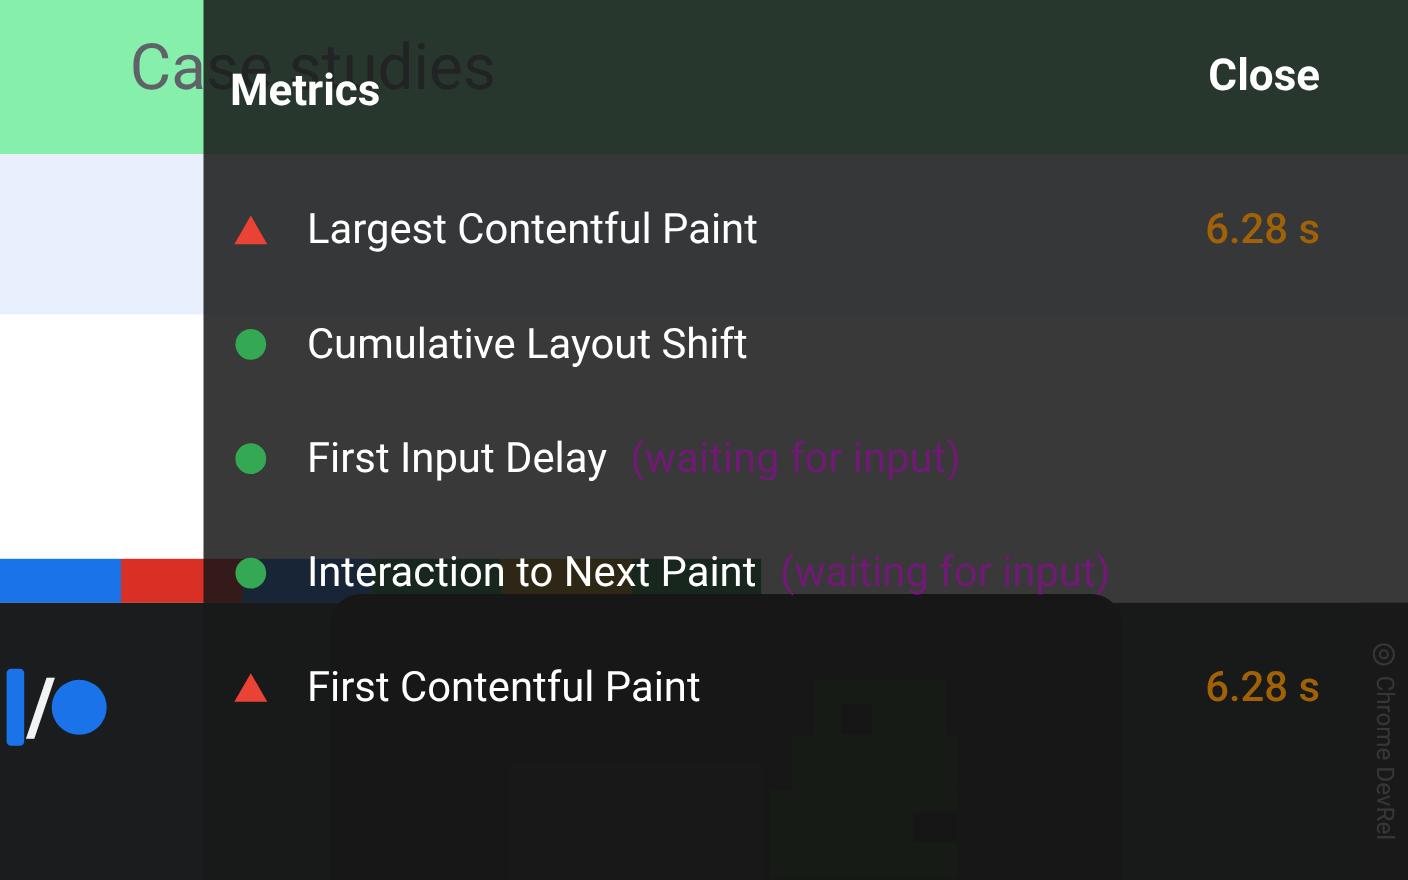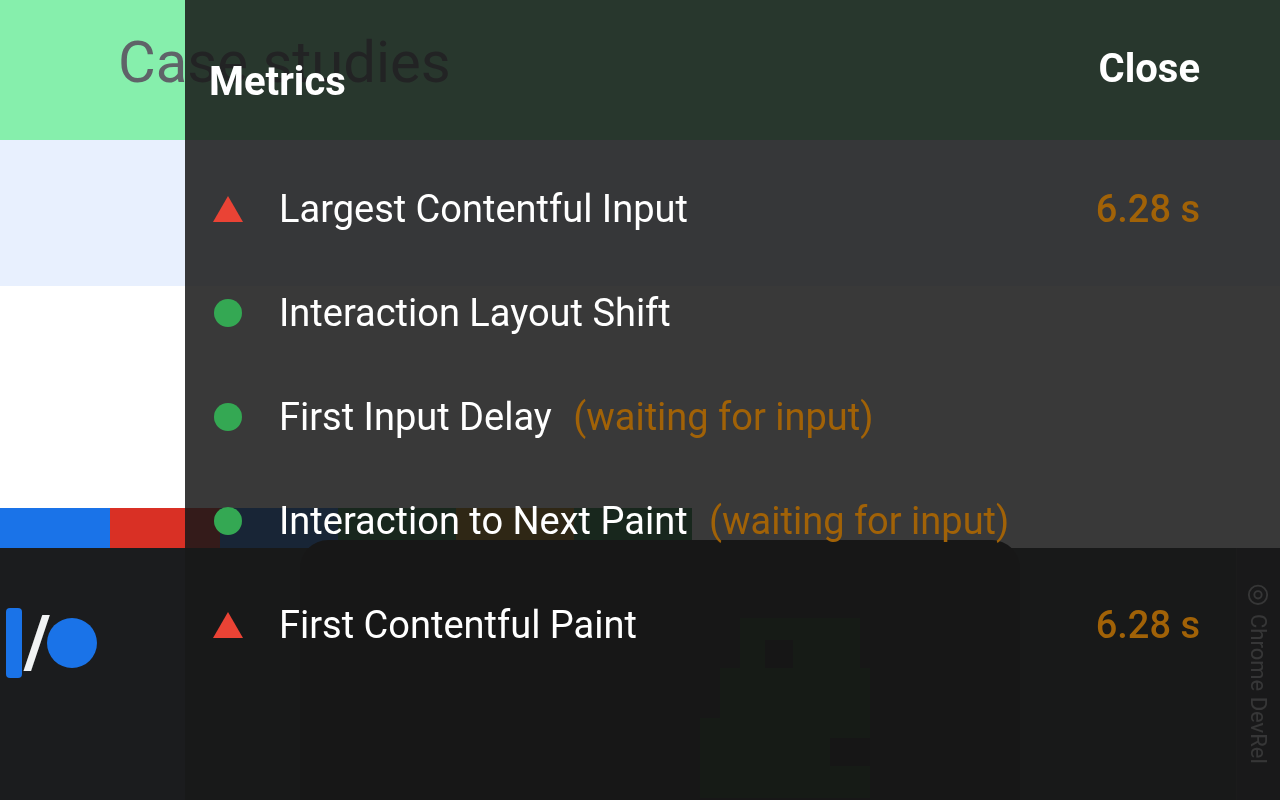--- a/index.html
+++ b/index.html
@@ -173,21 +173,21 @@
     align-items: center;
     justify-content: center;
     margin-left: 4px;
   }
   .metric-label {
     flex: 1;
     font-weight: 400;
     white-space: nowrap;
   }
   .metric-note {
-    color: #a16207;
+    color: #701a75;
     margin-left: 12px;
     text-align: right;
   }
   .metric-value {
     font-weight: 500;
     white-space: nowrap;
   }
   .val-bad  { color: #a16207; }
   .val-good { color: #34a853; }
 
@@ -249,28 +249,28 @@
   <div class="overlay-header">
     <div class="overlay-title">Metrics</div>
     <div class="overlay-close">Close</div>
   </div>
 
   <div id="metrics-list">
       <div class="metric-row">
         <div class="status-icon">
           <div class="tri-bad"></div>
         </div>
-        <div class="metric-label">Largest Contentful Input</div>
+        <div class="metric-label">Largest Contentful Paint</div>
         <div class="metric-value val-bad">6.28 s</div>
       </div>
       <div class="metric-row">
         <div class="status-icon">
           <div class="circle-good"></div>
         </div>
-        <div class="metric-label">Interaction Layout Shift</div>
+        <div class="metric-label">Cumulative Layout Shift</div>
       </div>
       <div class="metric-row">
         <div class="status-icon">
           <div class="circle-good"></div>
         </div>
         <div class="metric-label">First Input Delay<span class="metric-note"> (waiting for input)</span></div>
         <div class="metric-value "></div>
       </div>
       <div class="metric-row">
         <div class="status-icon">

